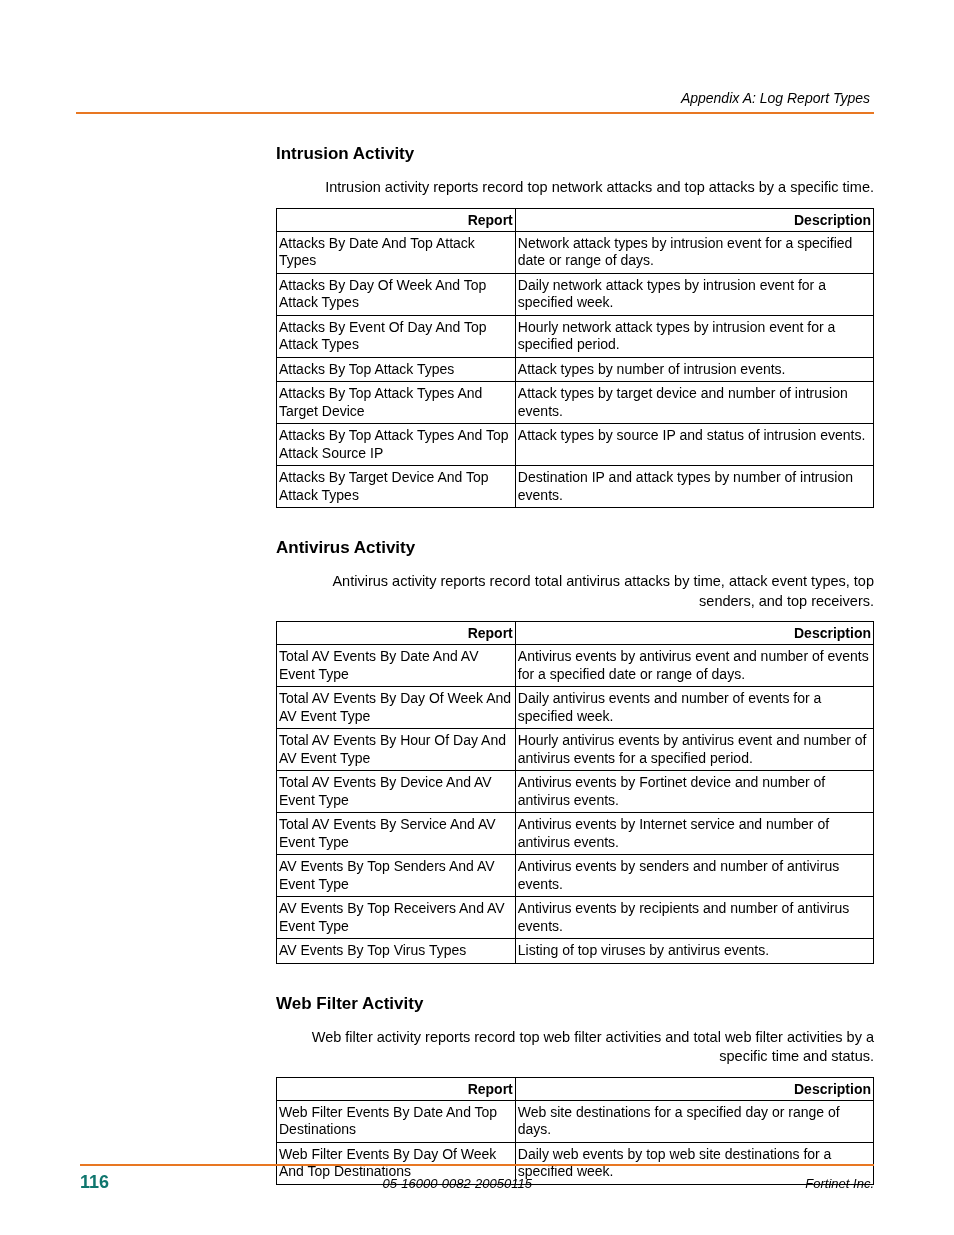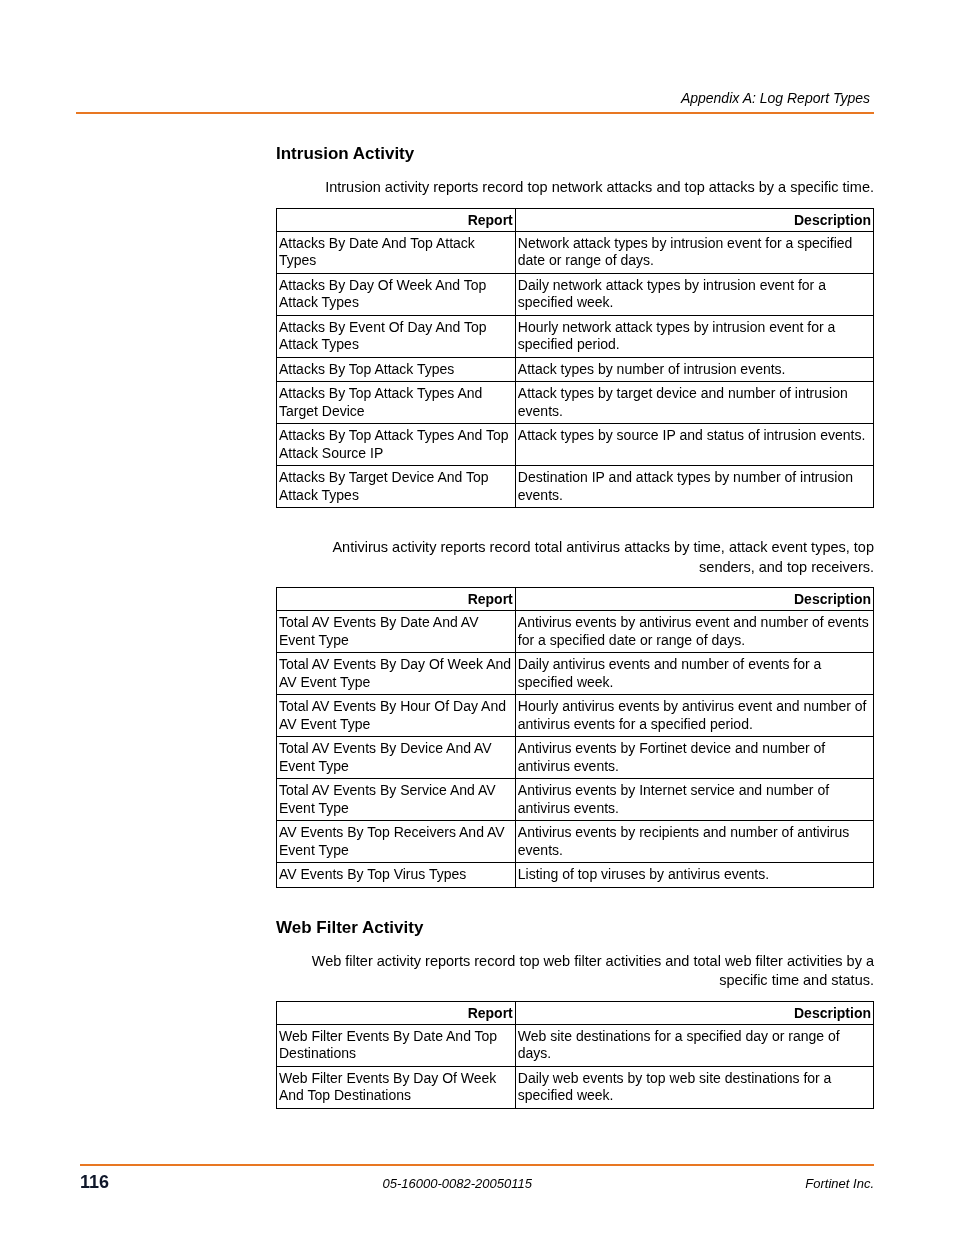--- a/index.html
+++ b/index.html
@@ -62,21 +62,21 @@
       left: 80px;
       right: 80px;
       border-top: 2px solid #e87722;
       padding-top: 6px;
       font-size: 13px;
       display: flex;
       justify-content: space-between;
       align-items: baseline;
     }
     .page-number {
-      color: #0f172a;
+      color: #0f766e;
       font-weight: bold;
       font-size: 18px;
     }
     .footer-center { font-style: italic; }
     .footer-right { font-style: italic; }
   </style>
 </head>
 <body>
 
 <div class="page">
@@ -117,20 +117,21 @@
             <td class="col-report">Attacks By Top Attack Types And Top Attack Source IP</td>
             <td class="col-desc">Attack types by source IP and status of intrusion events.</td>
           </tr>
       <tr>
             <td class="col-report">Attacks By Target Device And Top Attack Types</td>
             <td class="col-desc">Destination IP and attack types by number of intrusion events.</td>
           </tr>
     </tbody>
       </table>
 
+    <h2>Antivirus Activity</h2>
     <p class="para">Antivirus activity reports record total antivirus attacks by time, attack event types, top senders, and top receivers.</p>
     <table>
       <tbody>
           <tr>
         <th class="col-report">Report</th>
         <th class="col-desc">Description</th>
       </tr>
       <tr>
             <td class="col-report">Total AV Events By Date And AV Event Type</td>
             <td class="col-desc">Antivirus events by antivirus event and number of events for a specified date or range of days.</td>
@@ -143,20 +144,24 @@
             <td class="col-report">Total AV Events By Hour Of Day And AV Event Type</td>
             <td class="col-desc">Hourly antivirus events by antivirus event and number of antivirus events for a specified period.</td>
           </tr>
       <tr>
             <td class="col-report">Total AV Events By Device And AV Event Type</td>
             <td class="col-desc">Antivirus events by Fortinet device and number of antivirus events.</td>
           </tr>
       <tr>
             <td class="col-report">Total AV Events By Service And AV Event Type</td>
             <td class="col-desc">Antivirus events by Internet service and number of antivirus events.</td>
+          </tr>
+      <tr>
+            <td class="col-report">AV Events By Top Senders And AV Event Type</td>
+            <td class="col-desc">Antivirus events by senders and number of antivirus events.</td>
           </tr>
       <tr>
             <td class="col-report">AV Events By Top Receivers And AV Event Type</td>
             <td class="col-desc">Antivirus events by recipients and number of antivirus events.</td>
           </tr>
       <tr>
             <td class="col-report">AV Events By Top Virus Types</td>
             <td class="col-desc">Listing of top viruses by antivirus events.</td>
           </tr>
     </tbody>

